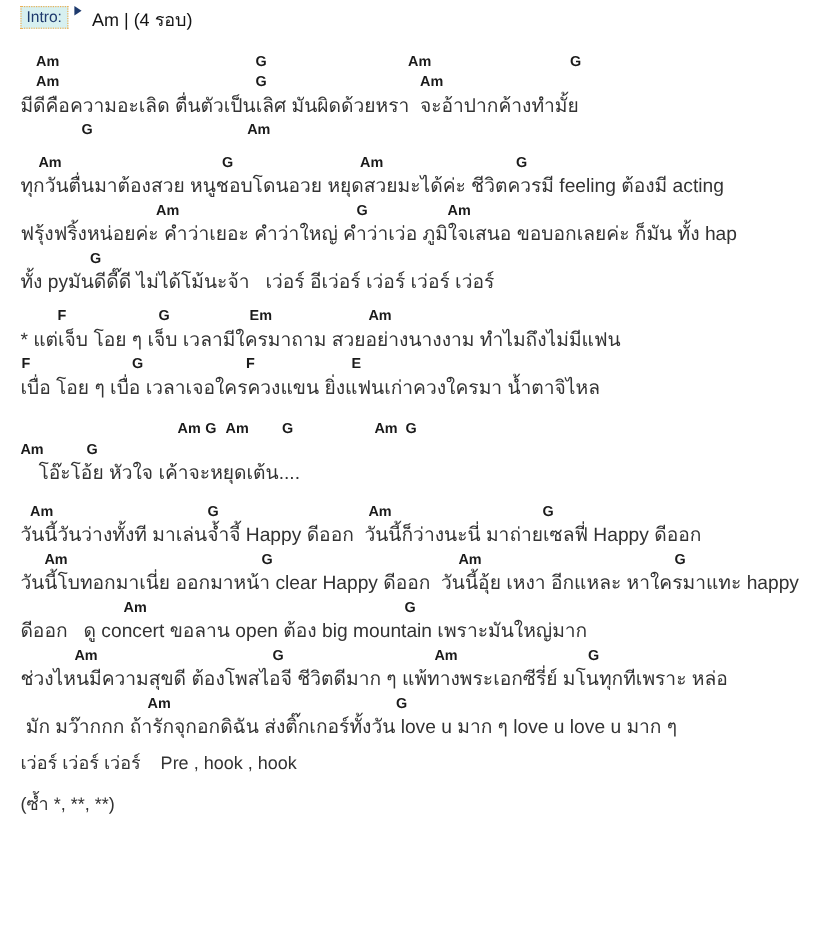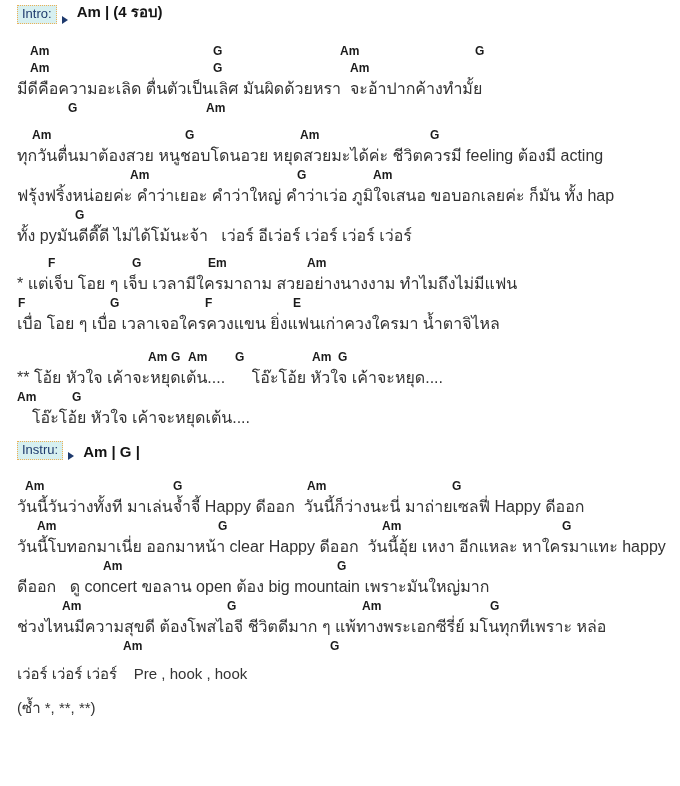--- a/index.html
+++ b/index.html
@@ -6,39 +6,39 @@
   .page{
     position:relative;
     width:680px;height:786px;
     box-sizing:border-box;
     padding:5px 0 0 17px;
     overflow:hidden;
     background:#ffffff;
     font-family:"Liberation Sans","DejaVu Sans",sans-serif;
   }
   
-  .header-row{display:flex;align-items:flex-end;height:19px;}
+  .header-row{display:flex;align-items:flex-start;height:19px;}
   .section-label{
     background:#d7f0f0;
     border:1px dotted #eeb053;
     color:#1e3a6d;
     font-size:13px;
     line-height:14px;
     padding:1px 4px 2px 4px;
     white-space:pre;
   }
   .play-icon{
     width:0;height:0;display:inline-block;
     border-left:6px solid #1e3a6d;
     border-top:4px solid transparent;
     border-bottom:4px solid transparent;
     margin-left:5px;
   }
   .header-chords{
-    font-weight:bold;font-size:15px;color:#141414;
+    font-weight:normal;font-size:15px;color:#141414;
     margin-left:9px;white-space:pre;
   }
   
   .pair{position:relative;}
   .chords{position:relative;height:17px;}
   .chord{
     position:absolute;top:0;
     font-weight:bold;font-size:12px;line-height:17px;color:#1a1a1a;
     white-space:pre;
   }
@@ -141,34 +141,28 @@
       <div class="verse block-4">
         <div class="pair">
           <div class="chords">
             <span class="chord" style="left: 131px;">Am</span>
             <span class="chord" style="left: 154px;">G</span>
             <span class="chord" style="left: 171px;">Am</span>
             <span class="chord" style="left: 218px;">G</span>
             <span class="chord" style="left: 295px;">Am</span>
             <span class="chord" style="left: 321px;">G</span>
           </div>
-          <div class="lyric">** โอ้ย หัวใจ เค้าจะหยุดเต้น....      โอ๊ะโอ้ย หัวใจ เค้าจะหยุด....</div>
         </div>
         <div class="pair">
           <div class="chords">
             <span class="chord" style="left: 0px;">Am</span>
             <span class="chord" style="left: 55px;">G</span>
           </div>
           <div class="lyric" style="margin-left: 15px;">โอ๊ะโอ้ย หัวใจ เค้าจะหยุดเต้น....</div>
         </div>
-      </div>
-      <div class="header-row block-5">
-        <span class="section-label">Instru:</span>
-        <span class="play-icon"></span>
-        <span class="header-chords">Am | G |</span>
       </div>
       <div class="verse block-6">
         <div class="pair">
           <div class="chords">
             <span class="chord" style="left: 8px;">Am</span>
             <span class="chord" style="left: 156px;">G</span>
             <span class="chord" style="left: 290px;">Am</span>
             <span class="chord" style="left: 435px;">G</span>
           </div>
           <div class="lyric">วันนี้วันว่างทั้งที มาเล่นจ้ำจี้ Happy ดีออก  วันนี้ก็ว่างนะนี่ มาถ่ายเซลฟี่ Happy ดีออก</div>
@@ -196,18 +190,19 @@
             <span class="chord" style="left: 345px;">Am</span>
             <span class="chord" style="left: 473px;">G</span>
           </div>
           <div class="lyric">ช่วงไหนมีความสุขดี ต้องโพสไอจี ชีวิตดีมาก ๆ แพ้ทางพระเอกซีรี่ย์ มโนทุกทีเพราะ หล่อ</div>
         </div>
         <div class="pair">
           <div class="chords">
             <span class="chord" style="left: 106px;">Am</span>
             <span class="chord" style="left: 313px;">G</span>
           </div>
+          <div class="lyric"> มัก มว๊ากกก ถ้ารักจุกอกดิฉัน ส่งติ๊กเกอร์ทั้งวัน love u มาก ๆ love u love u มาก ๆ</div>
         </div>
       </div>
       <div class="plain-line block-7">เว่อร์ เว่อร์ เว่อร์    Pre , hook , hook</div>
       <div class="plain-line block-8">(ซ้ำ *, **, **)</div>
     </div>
 </div>
 
 </body></html>

